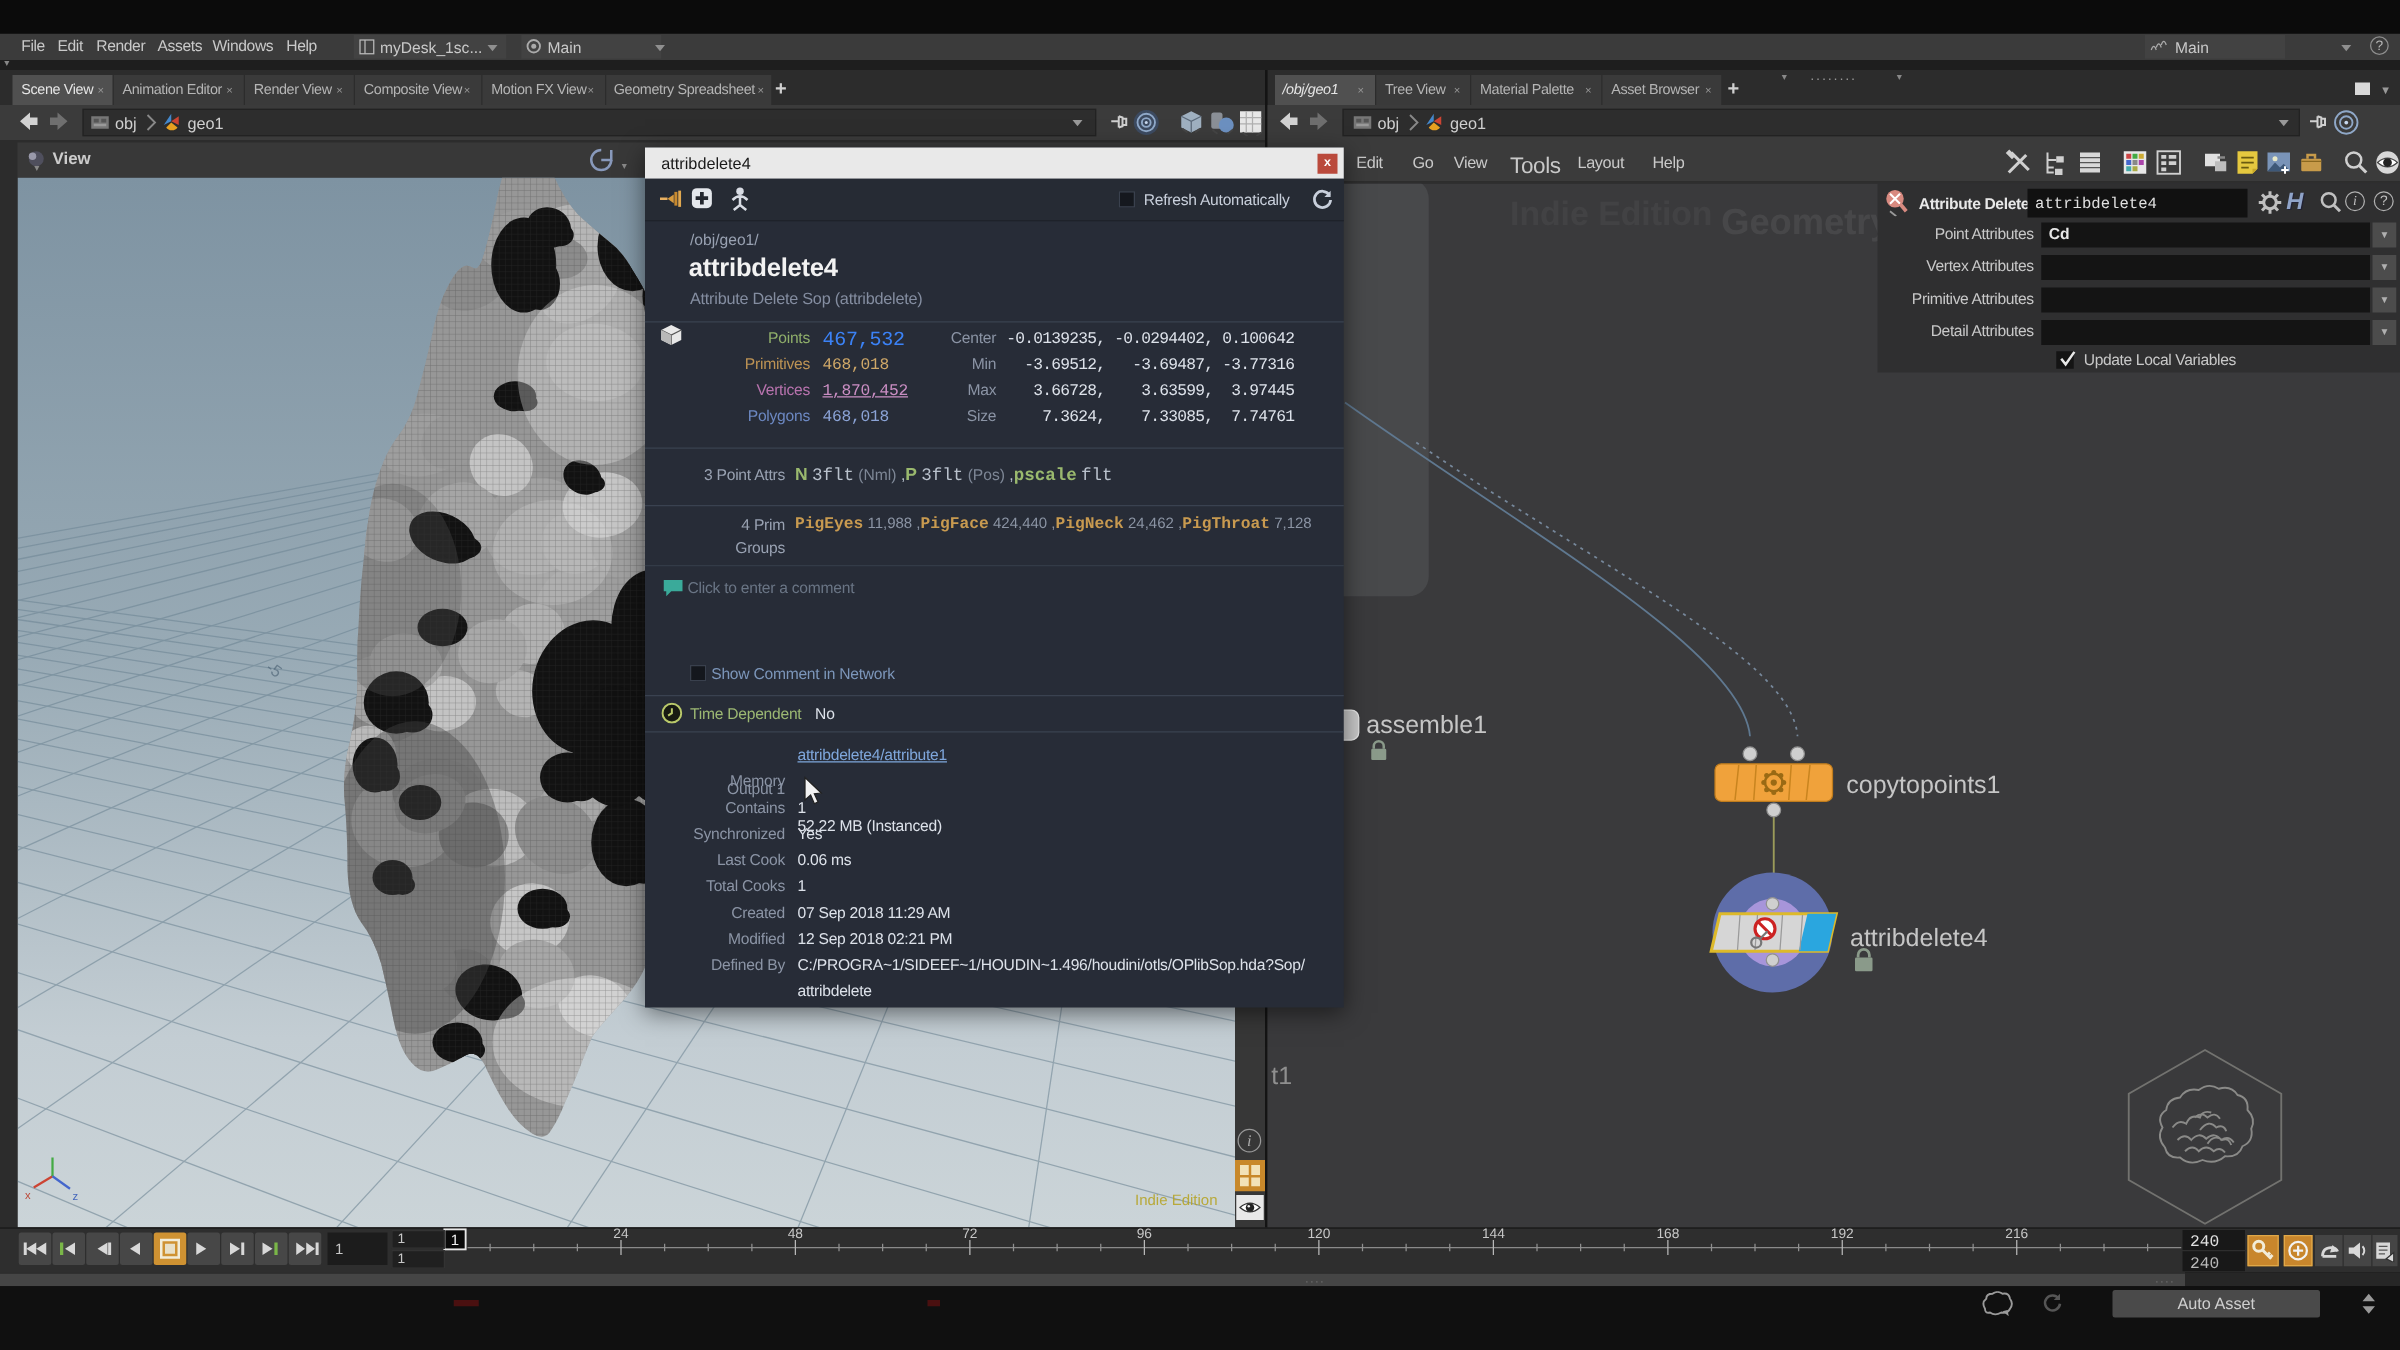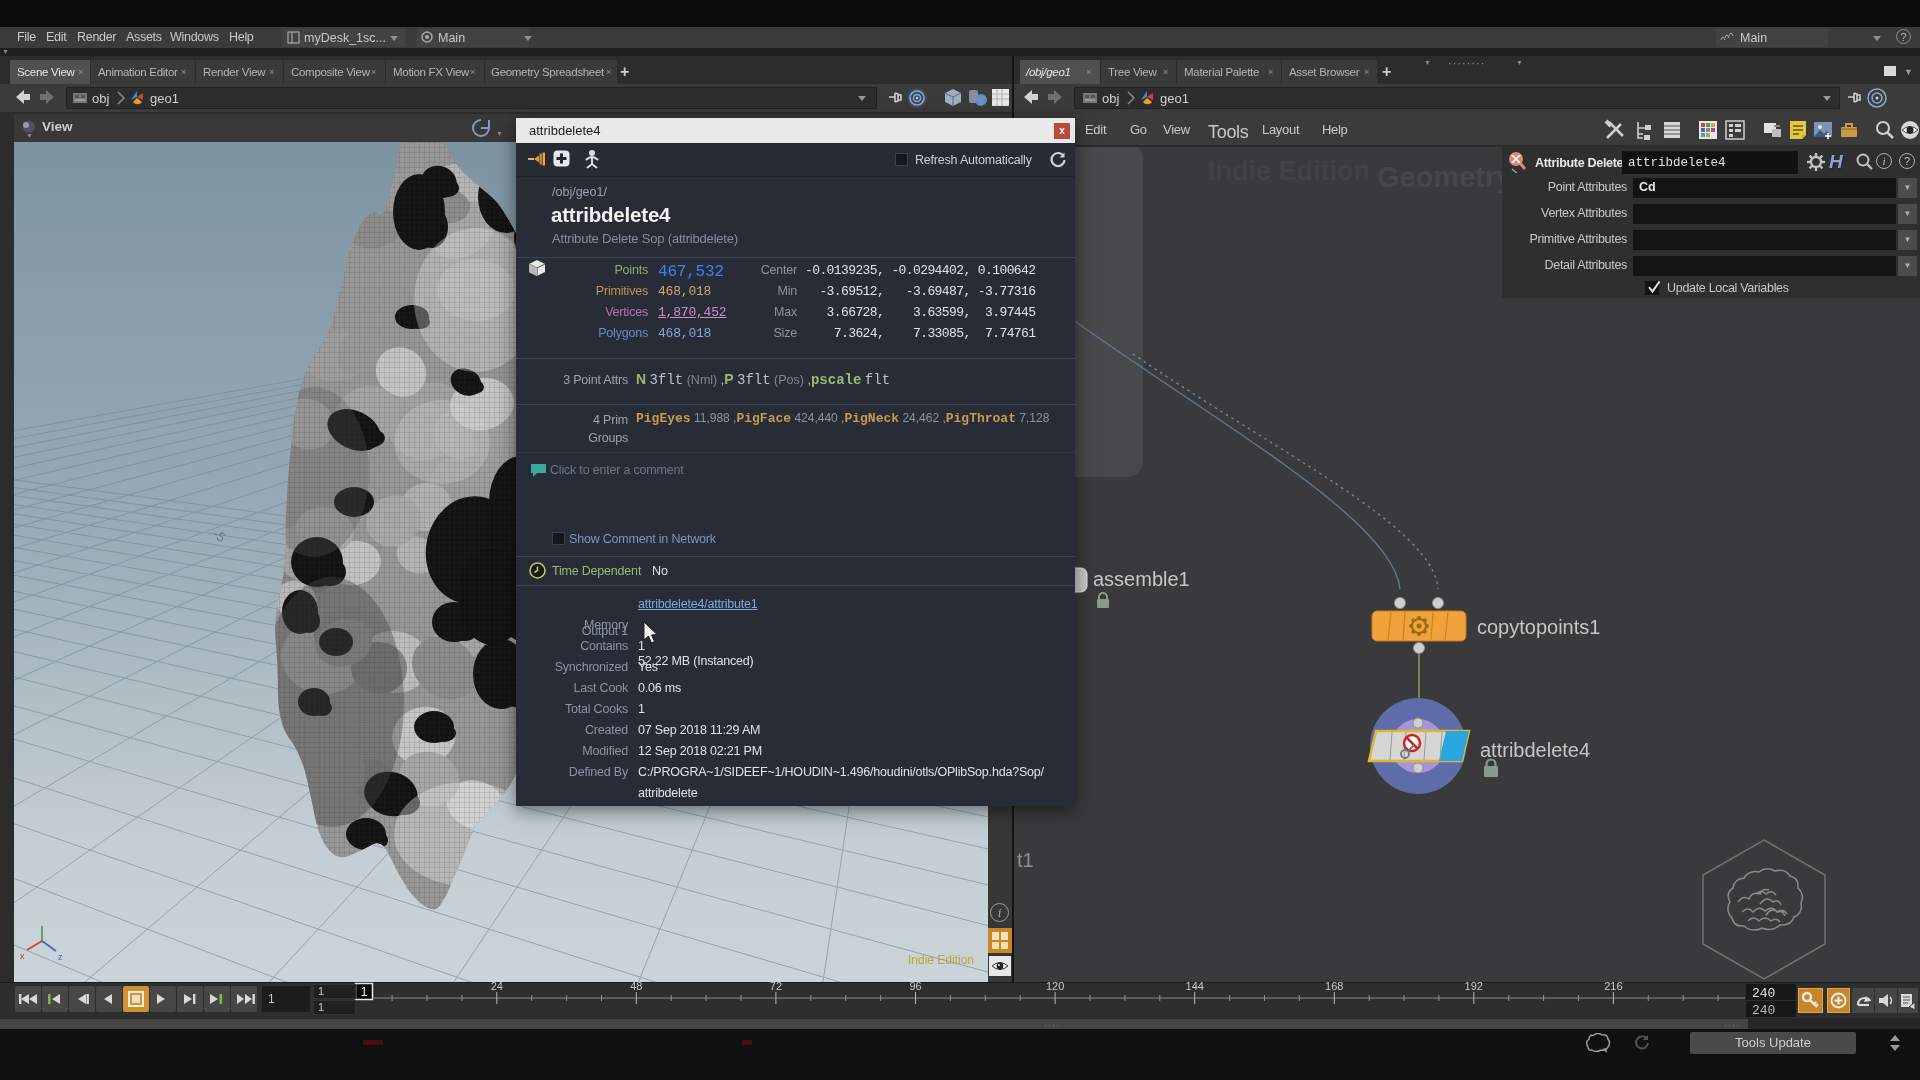--- a/index.html
+++ b/index.html
@@ -821,17 +821,17 @@
   <div class="abs" style="left:363px;top:1040px;width:20px;height:5px;background:#4a1010;"></div>
   <div class="abs" style="left:742px;top:1040px;width:10px;height:5px;background:#4a1010;"></div>
   <svg class="abs" style="left:1584px;top:1033px;" width="28" height="20">
       <path d="M4,14 q-3,-5 1,-8 q0,-4 5,-4 q4,-3 8,0 q5,-1 6,4 q3,4 0,8 q-2,4 -7,3 q-5,3 -9,0 q-4,1 -4,-3 z" fill="none" stroke="#9a9a9a" stroke-width="1.5"></path>
       <path d="M18,16 l5,4 l-1,-5" fill="#9a9a9a"></path>
     </svg>
   <svg class="abs" style="left:1632px;top:1034px;" width="20" height="18">
       <path d="M15,5 A6,6 0 1 0 16,9" stroke="#555" stroke-width="2" fill="none"></path>
       <path d="M16,1 v5 h-5" fill="#555"></path>
     </svg>
-  <div class="abs" style="left:1690px;top:1032px;width:166px;height:22px;background:#4a4a4a;border-radius:2px;color:#cfcfcf;font-size:13px;text-align:center;line-height:22px;">Tools Update</div>
+  <div class="abs" style="left:1690px;top:1032px;width:166px;height:22px;background:#4a4a4a;border-radius:2px;color:#cfcfcf;font-size:13px;text-align:center;line-height:22px;">Auto Asset</div>
   <svg class="abs" style="left:1888px;top:1034px;" width="14" height="18">
       <path d="M7,1 l5,6 h-10 z M7,17 l-5,-6 h10 z" fill="#999"></path>
     </svg>
 </div>
 
 </body></html>

